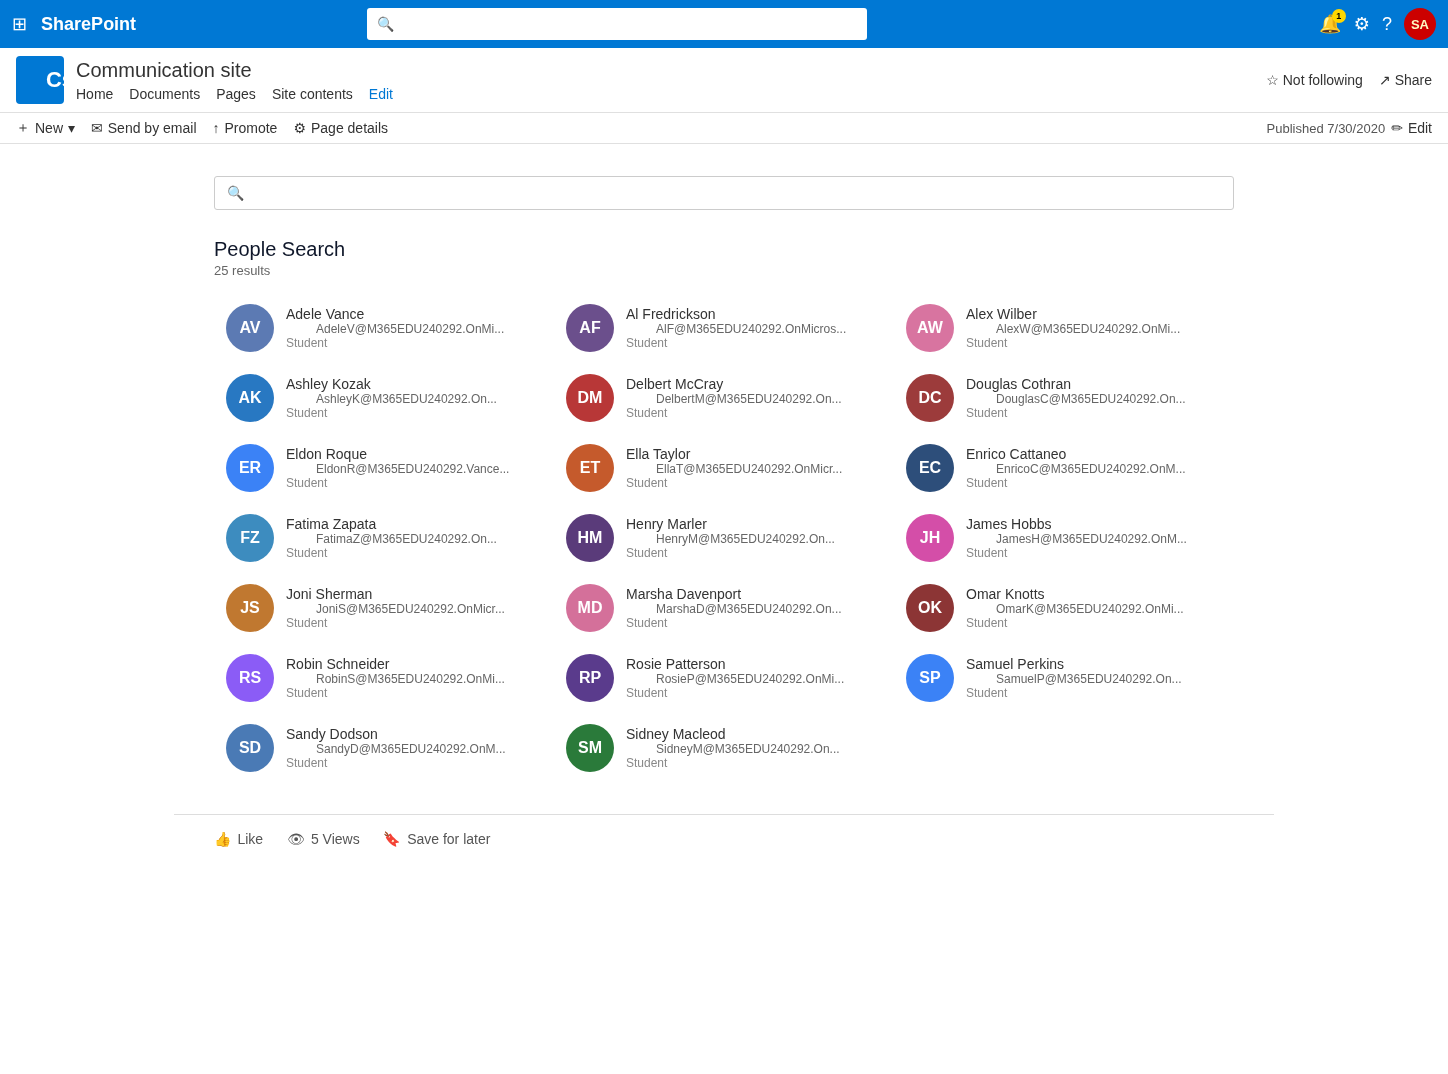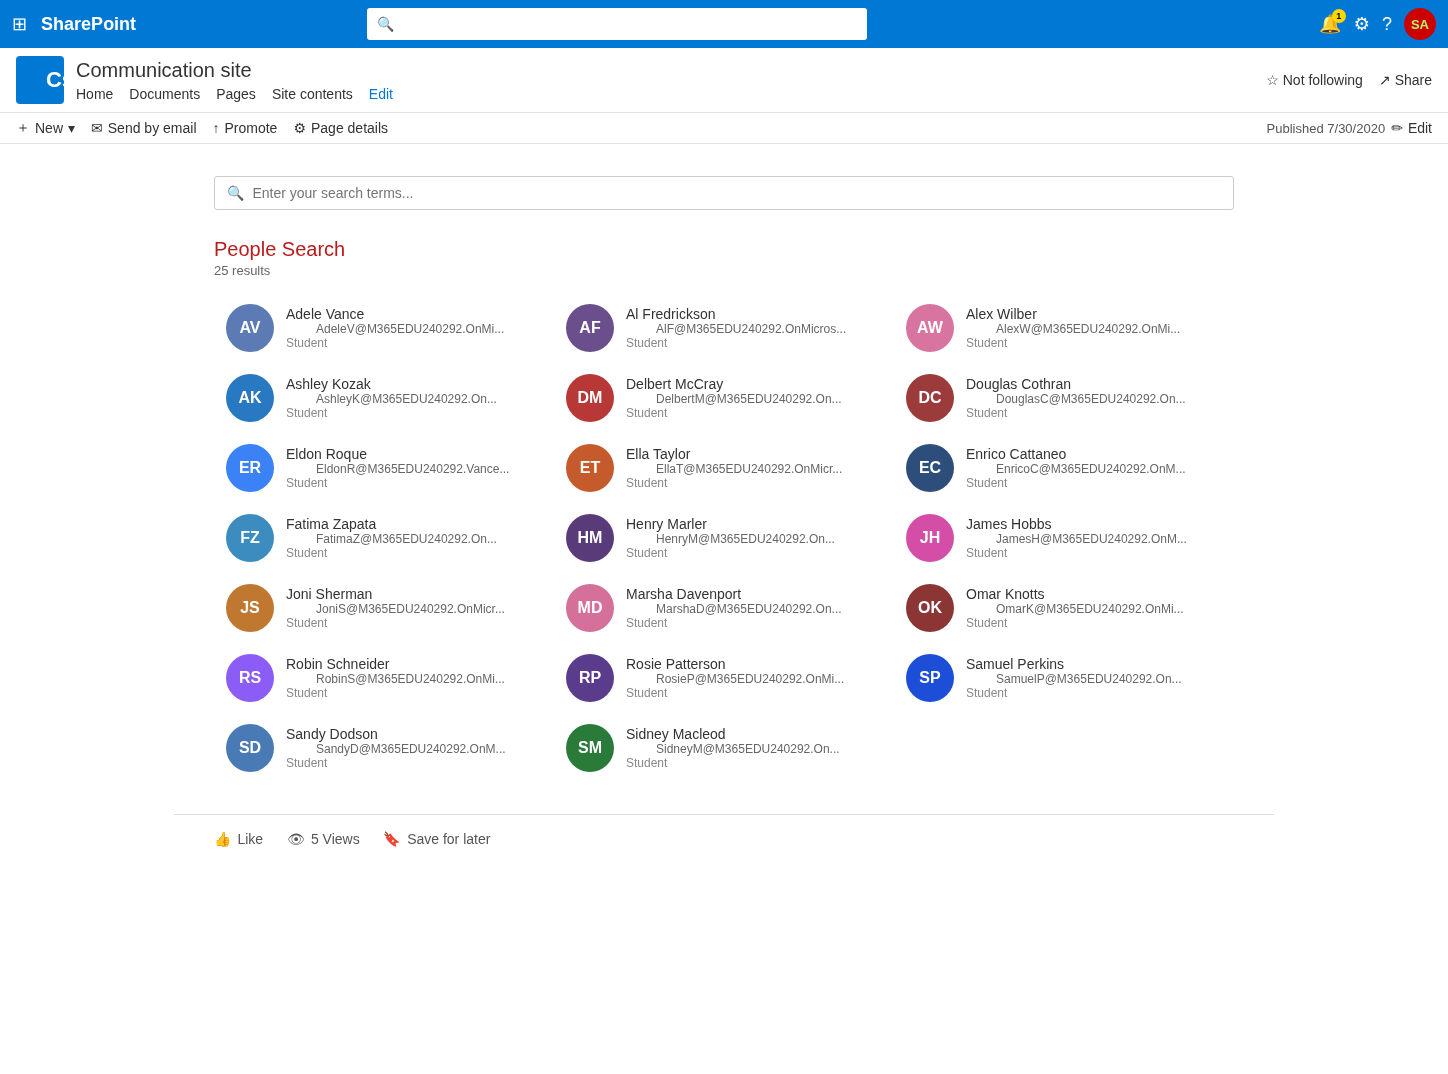--- a/index.html
+++ b/index.html
@@ -55,21 +55,21 @@
       width: 14px;
       height: 14px;
       display: flex;
       align-items: center;
       justify-content: center;
     }
     .avatar-circle {
       width: 32px; height: 32px;
       border-radius: 50%;
       background: #c00;
-      color: #bef264;
+      color: #fef9c3;
       display: flex;
       align-items: center;
       justify-content: center;
       font-size: 13px;
       font-weight: 700;
       cursor: pointer;
     }
 
     
     .site-header {
@@ -140,21 +140,21 @@
       align-items: center;
       padding: 8px 12px;
       gap: 8px;
       margin-bottom: 28px;
     }
     .people-search-box input {
       border: none; outline: none; width: 100%; font-size: 14px; color: #666;
     }
 
     .results-header { margin-bottom: 16px; }
-    .results-title { font-size: 20px; font-weight: 300; color: #b91c1c; }
+    .results-title { font-size: 20px; font-weight: 300; color: #0f172a; }
     .results-count { font-size: 13px; color: #666; margin-top: 2px; }
 
     .people-grid {
       display: grid;
       grid-template-columns: repeat(3, 1fr);
       gap: 2px 0;
     }
 
     .person-card {
       display: flex;
@@ -269,21 +269,20 @@
     </button>
   </div>
 </div>
 
 <div class="main-scroll">
   <div class="page-content">
 
 
     <div class="people-search-box">
       <span style="color:#999">🔍</span>
-      <input type="text" style="border: none; outline: none; width: 100%; font-size: 14px; color: rgb(102, 102, 102);" placeholder="Enter your search terms...">
     </div>
 
     <div class="results-header">
       <div class="results-title">People Search</div>
       <div class="results-count">25 results</div>
     </div>
 
     <div class="people-grid" id="people-grid">
 
     <div class="person-card">
@@ -416,21 +415,21 @@
     </div>
         <div class="person-card">
       <div class="person-avatar" style="background:#5a3b8c">RP</div>
       <div class="person-info">
         <div class="person-name">Rosie Patterson</div>
         <div class="person-email">RosieP@M365EDU240292.OnMi...</div>
         <div class="person-role">Student</div>
       </div>
     </div>
         <div class="person-card">
-      <div class="person-avatar" style="background:#1d4ed8">SP</div>
+      <div class="person-avatar" style="background:#3b82f6">SP</div>
       <div class="person-info">
         <div class="person-name">Samuel Perkins</div>
         <div class="person-email">SamuelP@M365EDU240292.On...</div>
         <div class="person-role">Student</div>
       </div>
     </div>
         <div class="person-card">
       <div class="person-avatar" style="background:#4a7ab5">SD</div>
       <div class="person-info">
         <div class="person-name">Sandy Dodson</div>

